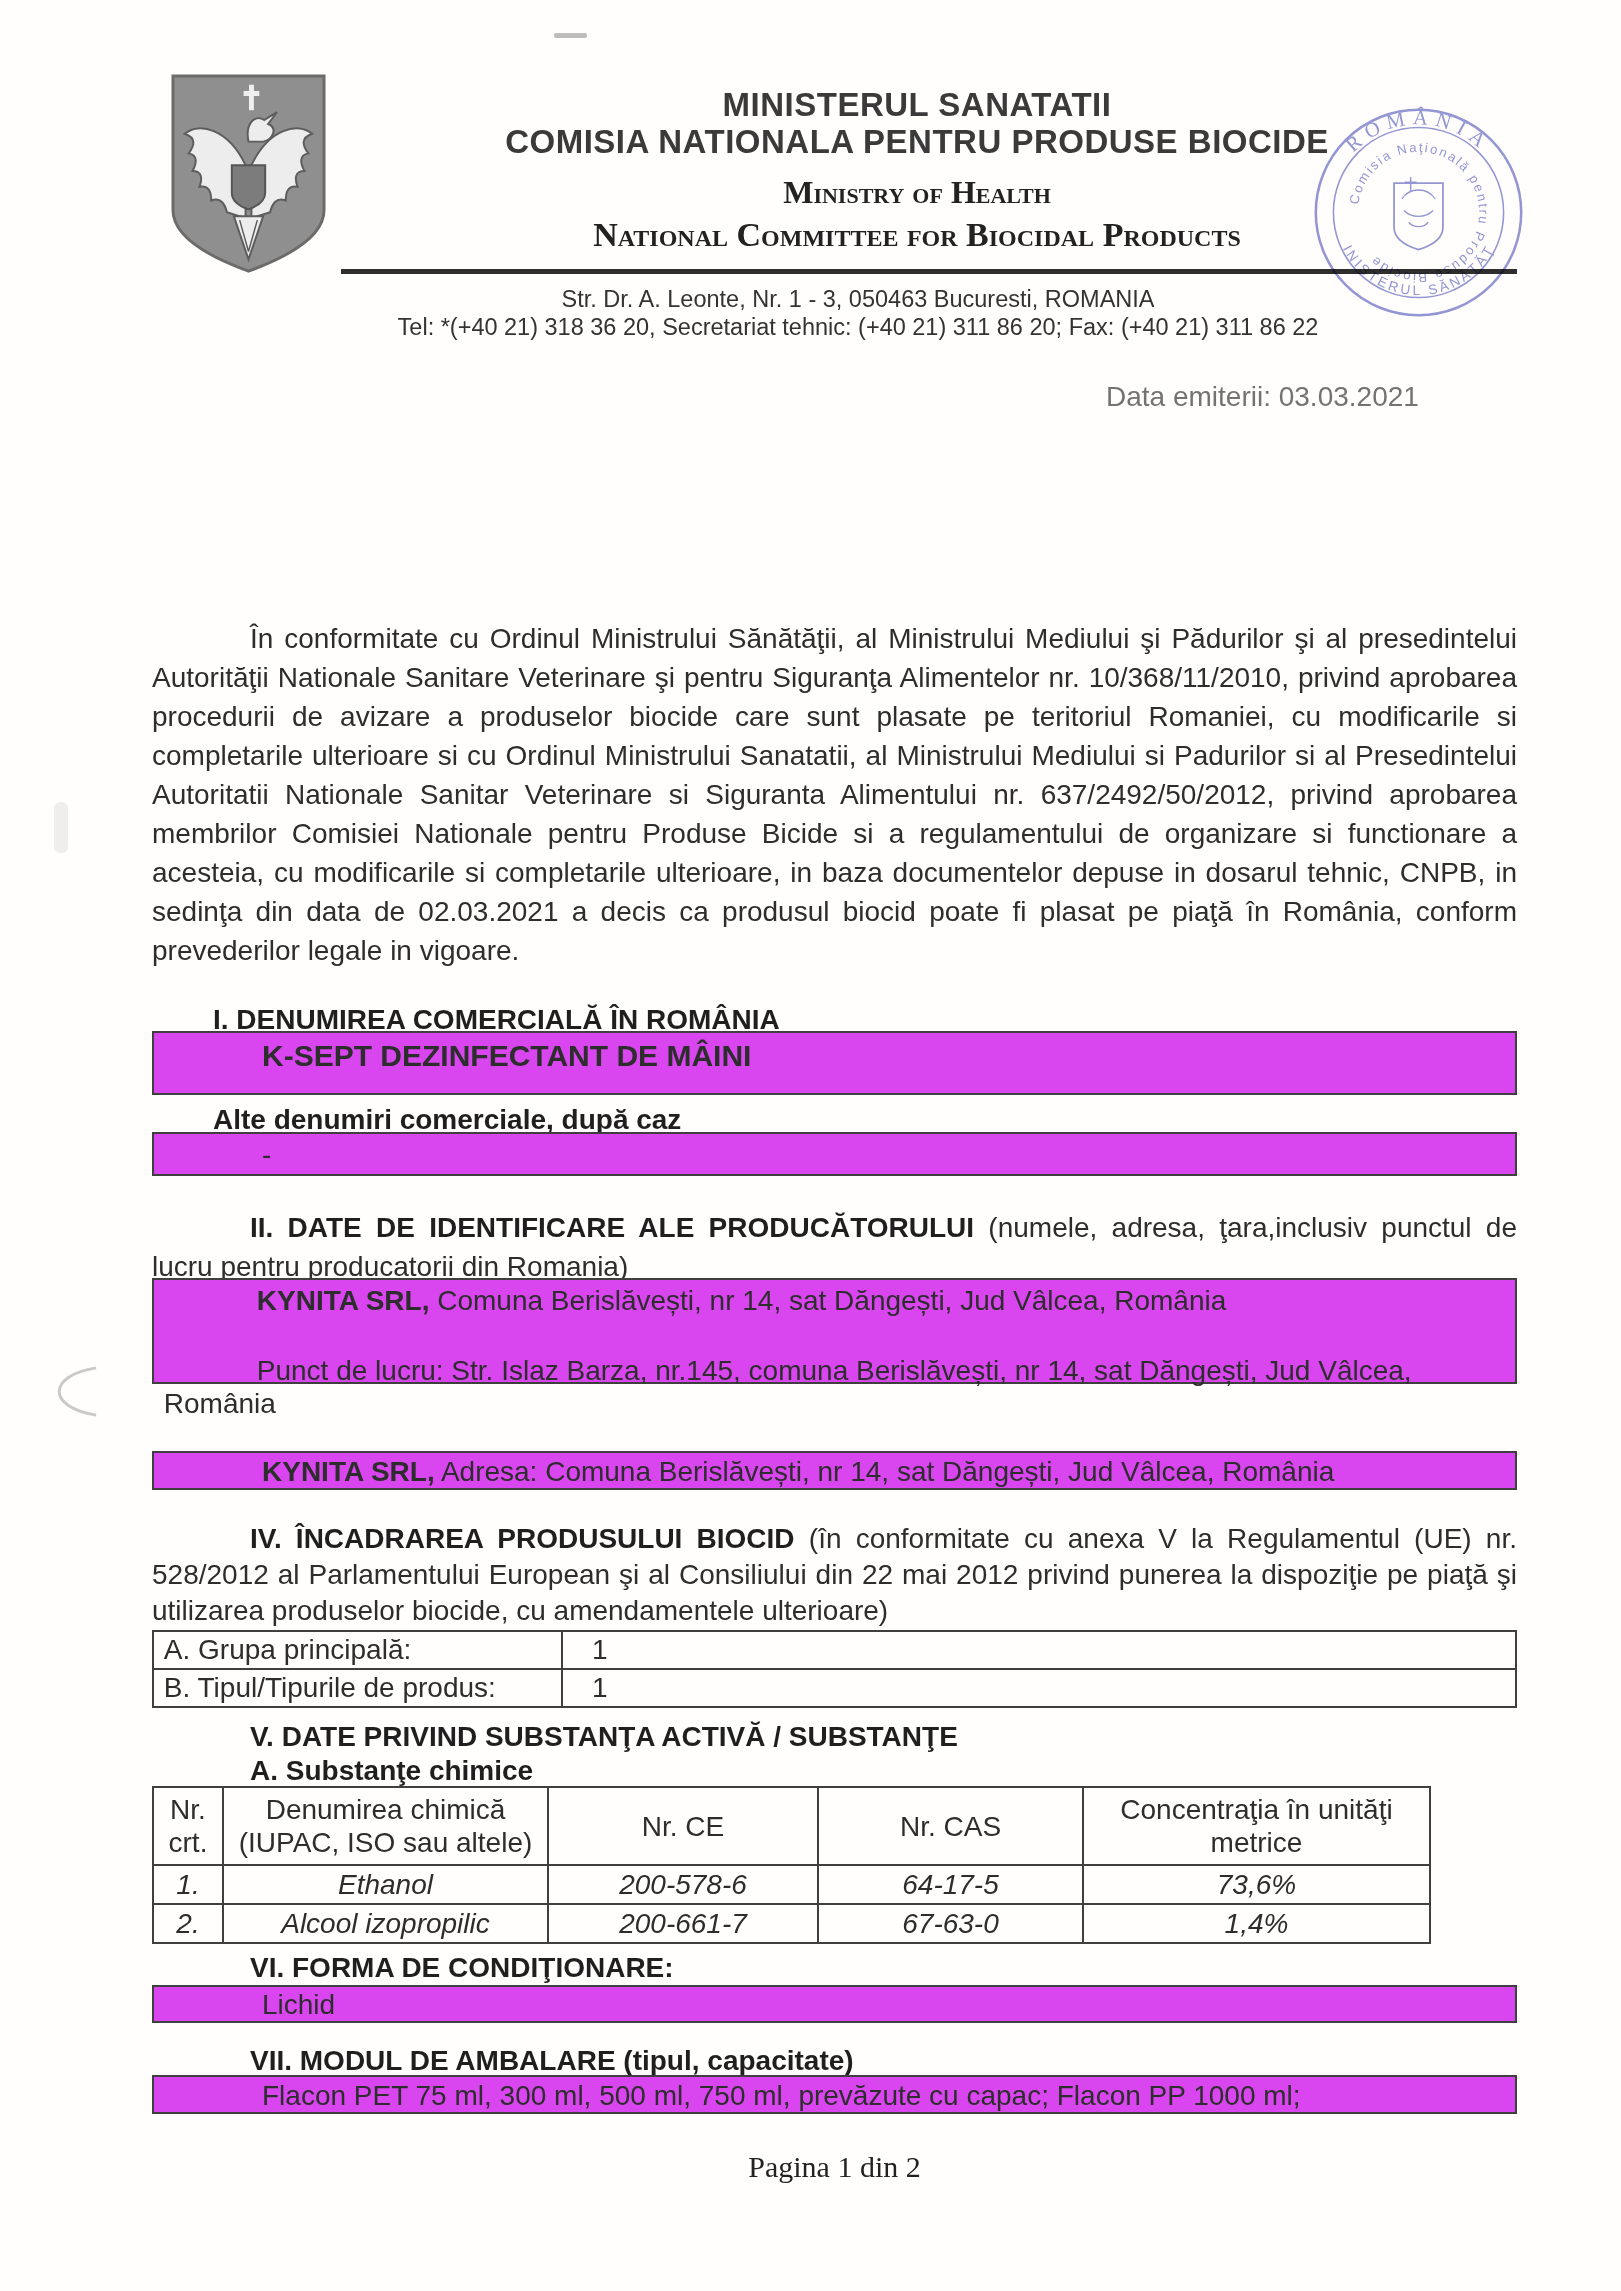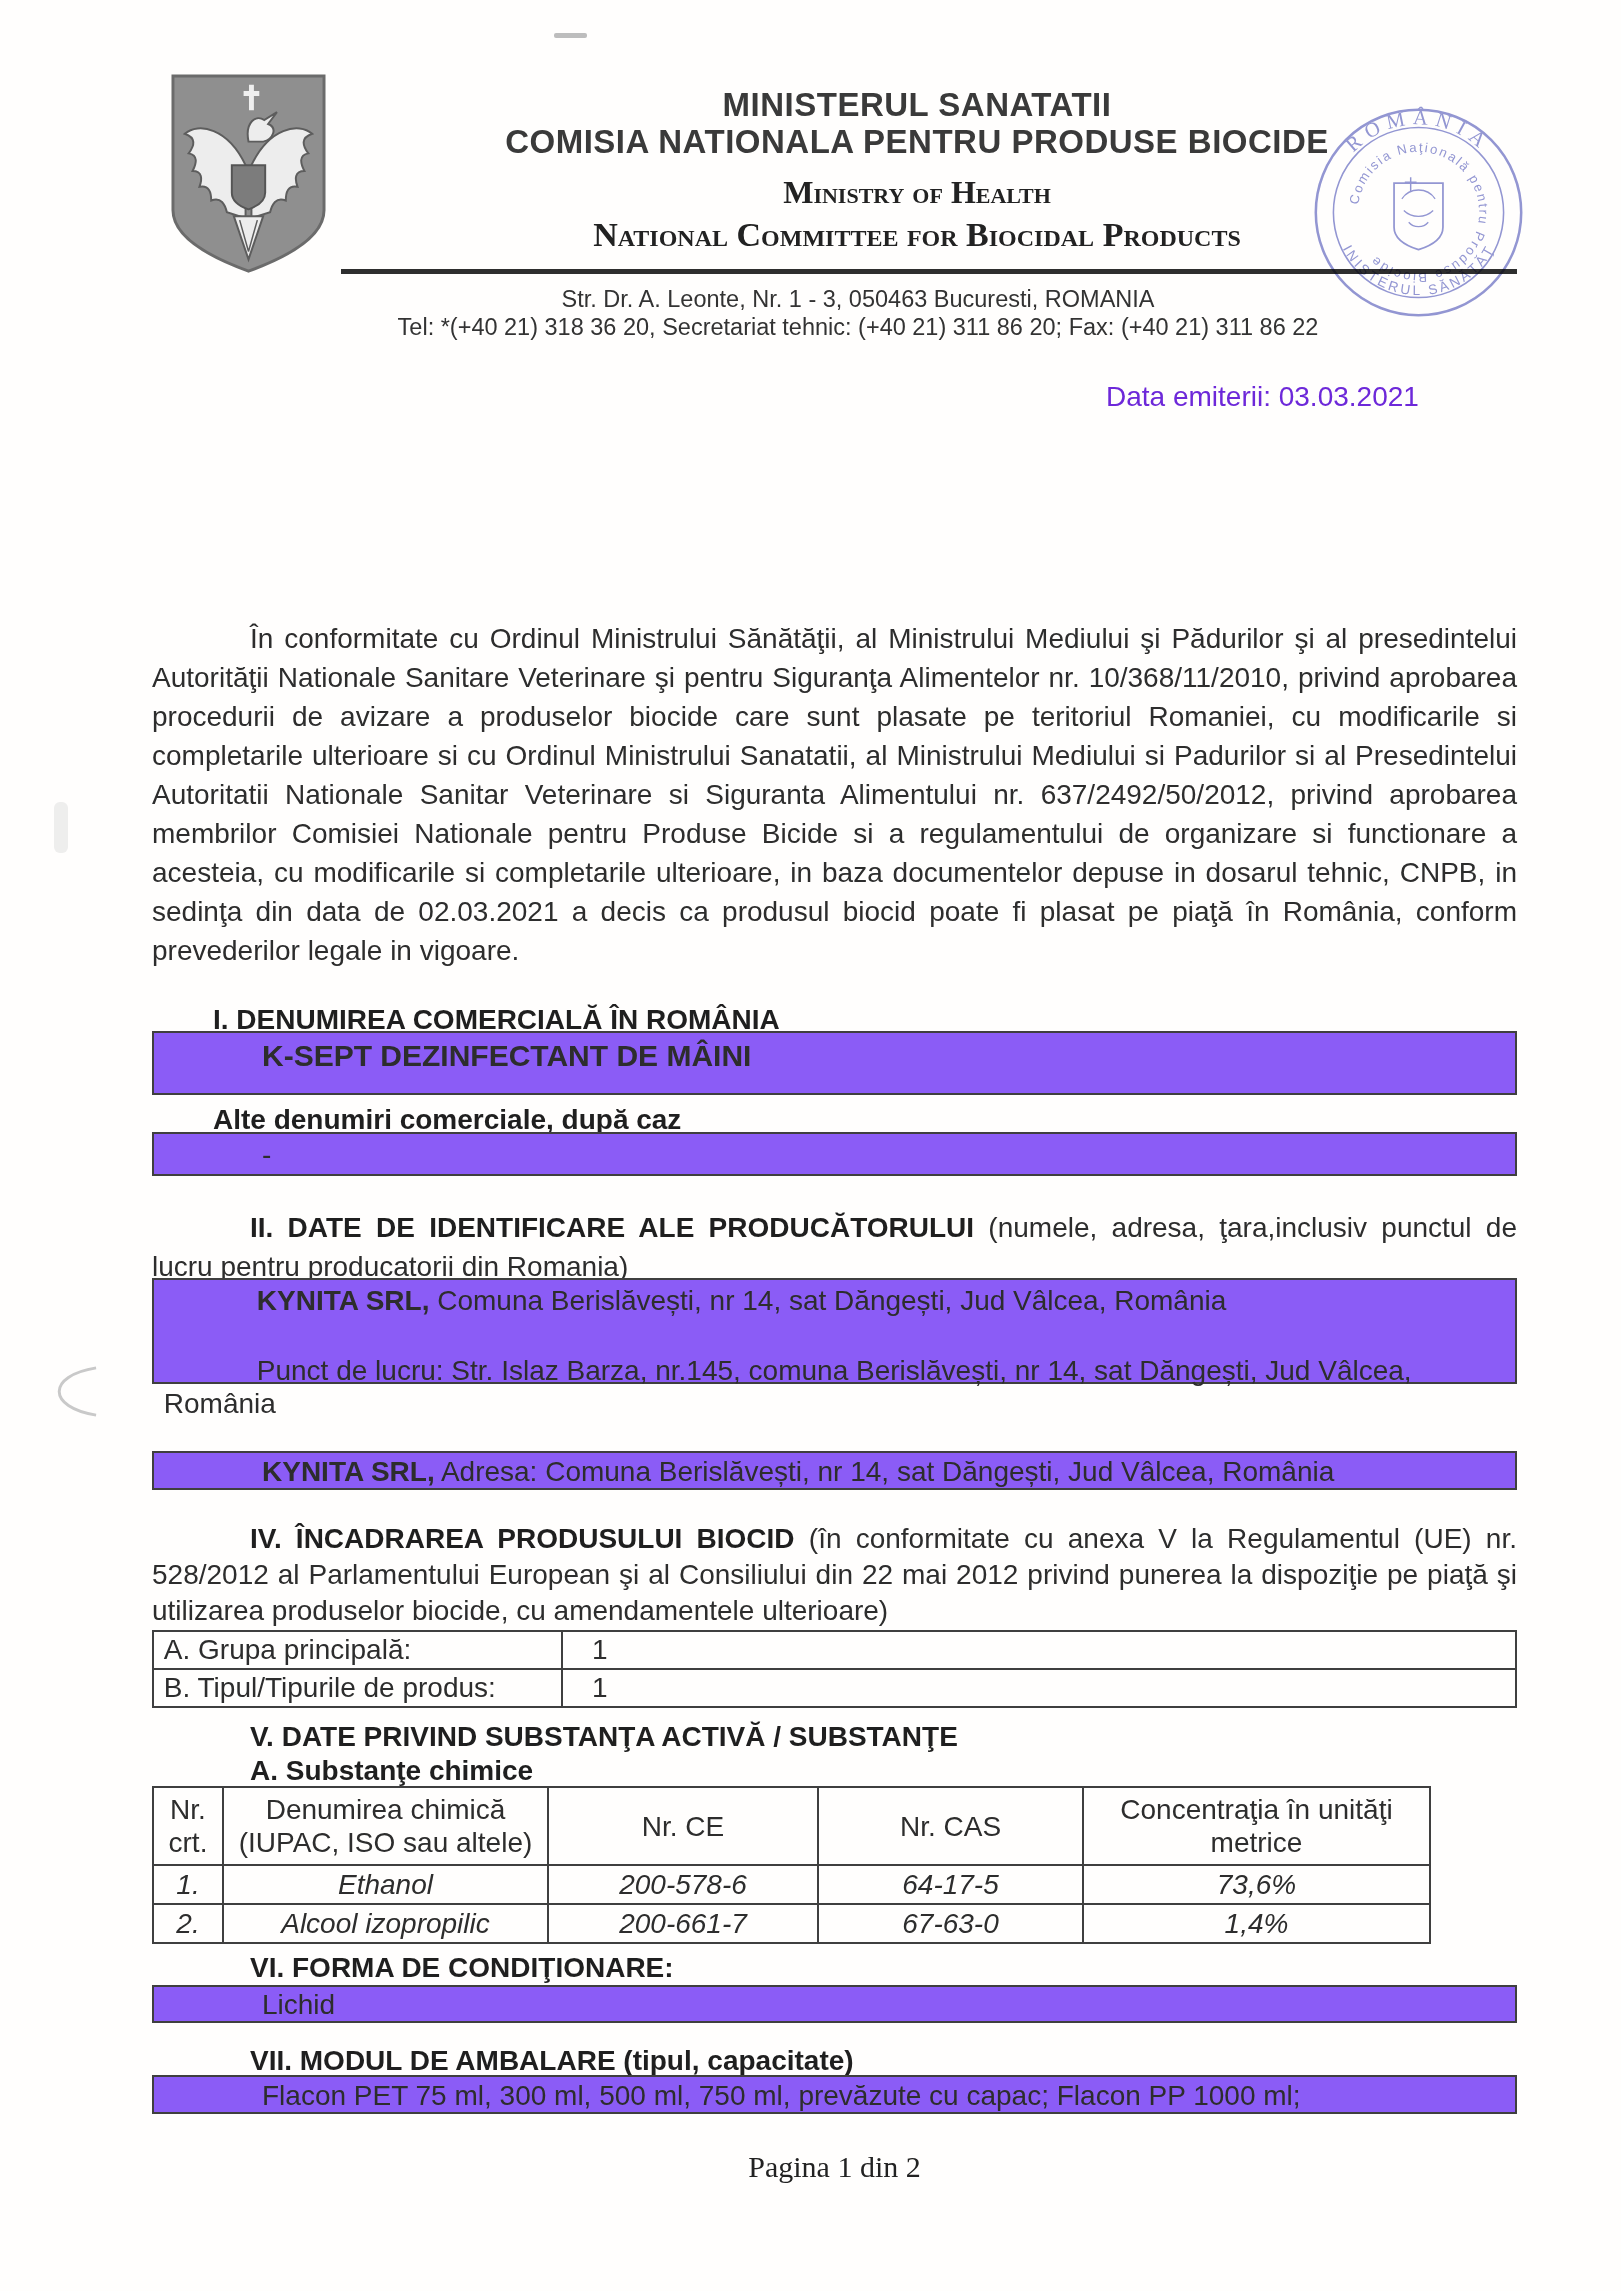--- a/index.html
+++ b/index.html
@@ -7,38 +7,38 @@
         font-family:"Liberation Sans",sans-serif;color:#2d2d2d;}
   .abs{position:absolute;}
 
   
   .org-ro{font-weight:bold;font-size:33px;color:#3a3a3a;letter-spacing:0.5px;white-space:nowrap;}
   .org-en{font-family:"Liberation Serif",serif;font-weight:bold;font-variant:small-caps;
           color:#222;white-space:nowrap;}
   .hdr-center{left:412px;width:1010px;text-align:center;}
   .header-rule{left:341px;top:269px;width:1176px;height:4.9px;background:#2e2e2e;}
   .addr{left:255px;width:1206px;text-align:center;font-size:23.5px;color:#333;white-space:nowrap;}
-  .issue-date{left:1106px;top:381px;font-size:28px;color:#6d28d9;}
+  .issue-date{left:1106px;top:381px;font-size:28px;color:#737373;}
 
   
   .title-block{left:176px;top:451px;width:784px;text-align:center;color:#2b2b2b;}
   .doc-title{font-size:57px;font-weight:bold;letter-spacing:2px;color:#3d3d3d;}
   .doc-number{font-size:43px;font-weight:bold;margin-top:13.7px;color:#2b2b2b;}
 
   
   .body-col{left:152px;width:1365px;}
   .para{font-size:28px;line-height:39px;text-align:justify;text-indent:98px;}
   .h-sec{font-size:28px;line-height:36px;font-weight:bold;color:#1f1f1f;}
   .h-note{font-weight:normal;color:#2d2d2d;}
   .indent100{text-indent:98px;}
   .indent62{text-indent:61px;}
   .just{text-align:justify;}
 
   
-  .vbox{border:2px solid #3f3f3f;background:#8b5cf6;font-size:28px;box-sizing:border-box;}
+  .vbox{border:2px solid #3f3f3f;background:#d946ef;font-size:28px;box-sizing:border-box;}
   .vbox .ln{padding-left:108px;}
   .bold{font-weight:bold;}
 
   
   table{border-collapse:collapse;table-layout:fixed;}
   td,th{border:2px solid #3f3f3f;font-size:28px;font-weight:normal;overflow:hidden;}
   .t4{width:1365px;}
   .t4 td{height:36px;padding:0;}
   .t4 .lbl{padding-left:9.8px;}
   .t4 .val{padding-left:29px;}

